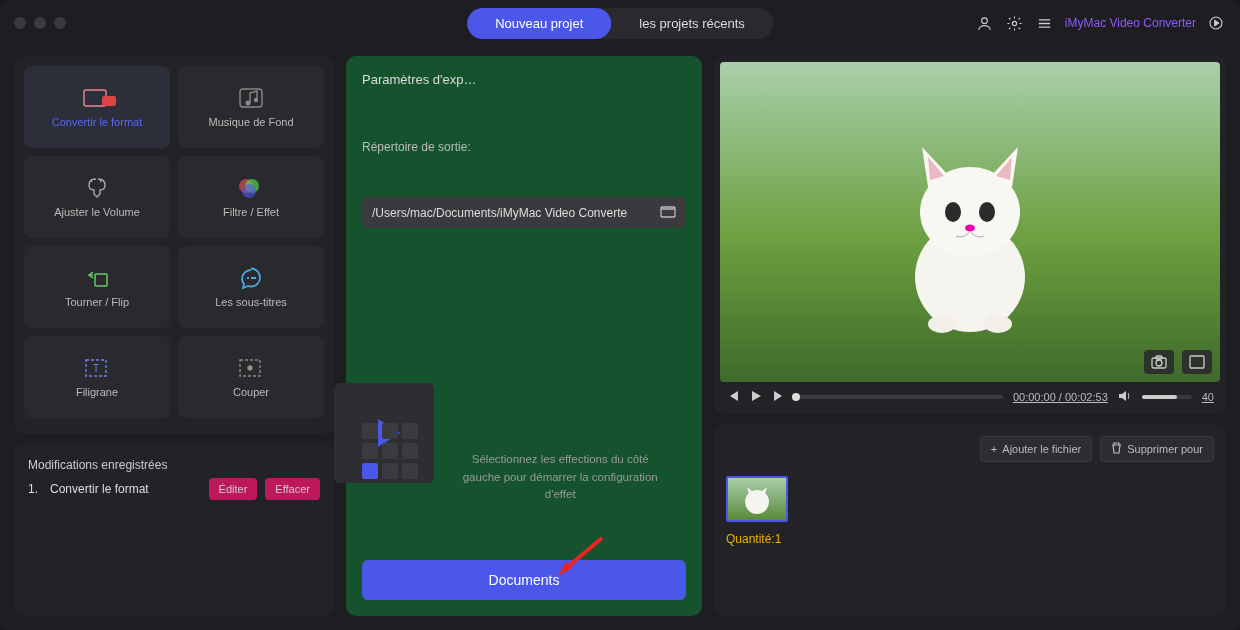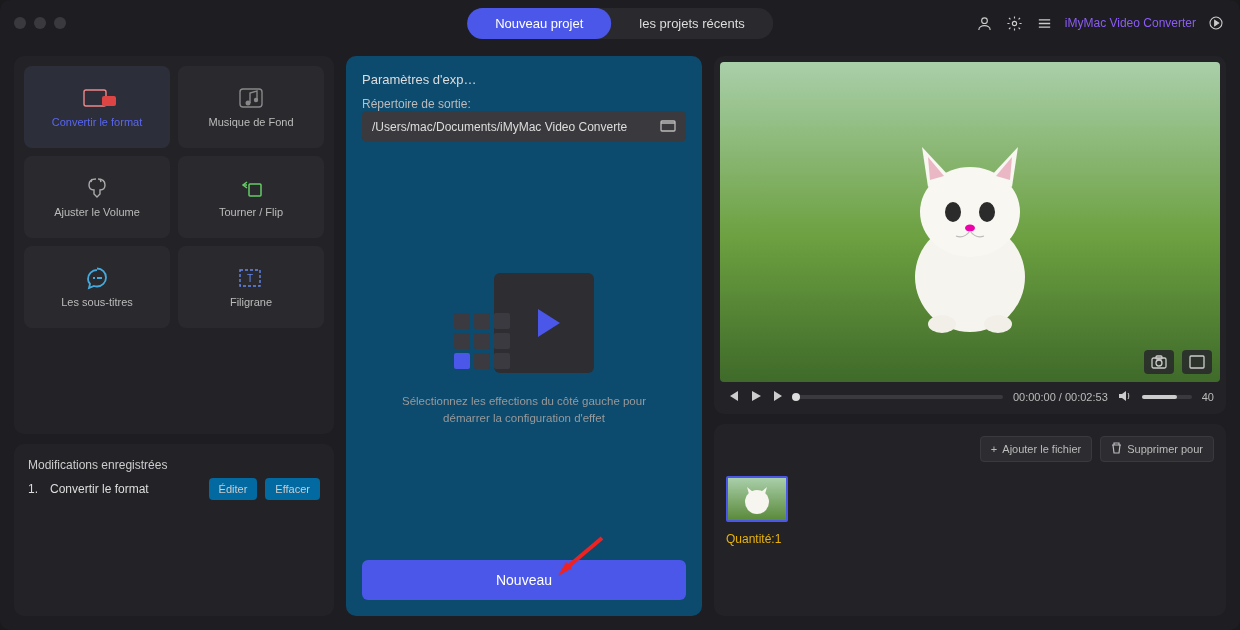--- a/index.html
+++ b/index.html
@@ -19,47 +19,47 @@
 .tools-panel { background: #232327; border-radius: 10px; padding: 10px; height: 378px; overflow: hidden; }
 .tools-grid { display: grid; grid-template-columns: 1fr 1fr; gap: 8px; }
 .tool { background: #2a2a2e; border-radius: 8px; height: 82px; display: flex; flex-direction: column; align-items: center; justify-content: center; gap: 6px; cursor: pointer; font-size: 11px; color: #bbb; }
 .tool.active { background: #2c2e3a; color: #5a66f0; }
 .tool-icon { width: 30px; height: 24px; }
 .mods-panel { background: #232327; border-radius: 10px; padding: 14px; flex: 1; }
 .mods-title { font-size: 12px; color: #ccc; margin-bottom: 6px; }
 .mod-row { display: flex; align-items: center; gap: 8px; font-size: 12px; color: #ddd; }
 .mod-row .idx { width: 14px; }
 .mod-row .name { flex: 1; }
-.small-btn { background: #0369a1; color: #ccc; border: none; padding: 5px 10px; border-radius: 4px; font-size: 11px; cursor: pointer; }
-
-.center { width: 356px; background: #0c4a6e; border-radius: 10px; padding: 16px; display: flex; flex-direction: column; }
+.small-btn { background: #be185d; color: #ccc; border: none; padding: 5px 10px; border-radius: 4px; font-size: 11px; cursor: pointer; }
+
+.center { width: 356px; background: #14532d; border-radius: 10px; padding: 16px; display: flex; flex-direction: column; gap: 43px; }
 .cen-title { font-size: 13px; color: #ddd; margin-bottom: 10px; white-space: nowrap; overflow: hidden; text-overflow: ellipsis; }
 .row-label { font-size: 12px; color: #bbb; }
 .path-field { background: #3a3a3e; border-radius: 5px; padding: 7px 10px; display: flex; align-items: center; gap: 8px; font-size: 12px; color: #ddd; margin-bottom: 12px; white-space: nowrap; overflow: hidden; }
 .path-field .txt { flex: 1; overflow: hidden; text-overflow: ellipsis; }
 .name-row { display: flex; align-items: center; gap: 10px; margin-bottom: 20px; }
 .name-row label { font-size: 12px; color: #bbb; }
 .name-input { background: #3a3a3e; border: none; border-radius: 4px; padding: 6px 10px; font-size: 12px; color: #ddd; width: 130px; }
-.illus-wrap { flex: 1; display: flex; flex-direction: column; align-items: center; justify-content: center; }
+.illus-wrap { flex: 1; display: flex; flex-direction: row; align-items: flex-end; justify-content: center; }
 .illus { width: 140px; height: 100px; position: relative; margin-bottom: 20px; }
 .film-strip { position: absolute; right: 0; top: 0; width: 100px; height: 100px; background: #2d2d32; border-radius: 6px; }
 .play-tri { position: absolute; left: 55%; top: 50%; transform: translate(-50%,-50%); width:0;height:0;border-left:22px solid #4a57e8;border-top:14px solid transparent;border-bottom:14px solid transparent; }
 .gridcells { position: absolute; left: 0; bottom: 4px; display: grid; grid-template-columns: repeat(3,16px); grid-template-rows: repeat(3,16px); gap: 4px; }
 .gc { background: #3a3a40; border-radius: 2px; }
 .gc.sel { background: #4a57e8; }
 .hint { font-size: 11.5px; color: #999; text-align: center; line-height: 1.5; padding: 0 20px; }
 .export-btn { background: #4a57e8; color: #fff; border: none; border-radius: 6px; padding: 12px; font-size: 14px; cursor: pointer; margin-top: 14px; }
 
 .right { flex: 1; display: flex; flex-direction: column; gap: 10px; }
 .preview-panel { background: #232327; border-radius: 10px; padding: 6px 6px 10px 6px; display: flex; flex-direction: column; }
 .video-frame { height: 320px; background: linear-gradient(180deg,#a9cfaa 0%, #6ca040 55%, #3f6a2a 100%); border-radius: 4px; position: relative; overflow: hidden; }
 .cat { position: absolute; left: 50%; top: 50%; transform: translate(-50%,-50%); }
 .frame-actions { position: absolute; right: 8px; bottom: 8px; display: flex; gap: 8px; }
 .fa { width: 30px; height: 24px; background: rgba(40,40,44,.85); border-radius: 4px; display: flex; align-items: center; justify-content: center; cursor: pointer; }
-.controls { display: flex; align-items: center; gap: 10px; padding: 8px 6px 0 6px; font-size: 11px; color: #bbb; }
+.controls { display: flex; align-items: center; gap: 10px; padding: 8px 6px 0 6px; font-size: 11px; color: #bbb; text-decoration: underline; }
 .pc { cursor: pointer; }
 .progress { flex: 1; height: 4px; background: #3a3a3e; border-radius: 2px; position: relative; }
 .phead { position: absolute; left: 0; top: 50%; transform: translate(-50%,-50%); width: 8px; height: 8px; background: #ddd; border-radius: 50%; }
 .vol-bar { width: 50px; height: 4px; background: #3a3a3e; border-radius: 2px; position: relative; }
 .vol-fill { position:absolute;left:0;top:0;bottom:0;width:70%;background:#ccc;border-radius:2px; }
 .assets-panel { background: #232327; border-radius: 10px; padding: 12px; flex: 1; display: flex; flex-direction: column; }
 .assets-top { display: flex; justify-content: flex-end; gap: 8px; }
 .ghost-btn { background: #2d2d31; border: 1px solid #3a3a3e; color: #bbb; padding: 5px 10px; border-radius: 4px; font-size: 11px; cursor: pointer; display: flex; align-items: center; gap: 5px; }
 .thumb-row { display: flex; gap: 10px; margin-top: 14px; }
 .thumb { width: 62px; height: 46px; border: 2px solid #4a57e8; border-radius: 2px; background: linear-gradient(180deg,#a9cfaa,#5a8a3a); position: relative; }
@@ -138,20 +138,30 @@
             <span class="tool-icon">
               <svg width="28" height="24" viewBox="0 0 28 24" fill="none" stroke="#aaa" stroke-width="1.4">
                   <path d="M14 3c-4 0-7 2-7 6 0 3 2 5 5 5v4l3 3 3-3v-4c3 0 5-2 5-5 0-4-3-6-7-6"></path>
                   <path d="M9 6l1-3M19 6l-1-3"></path>
                 </svg>
             </span>
             <span>Ajuster le Volume</span>
           </div>
           <div class="tool">
             <span class="tool-icon">
+              <svg width="26" height="24" viewBox="0 0 26 24">
+                  <circle cx="10" cy="10" r="7" fill="#e55" opacity=".6"></circle>
+                  <circle cx="16" cy="10" r="7" fill="#5e5" opacity=".6"></circle>
+                  <circle cx="13" cy="15" r="7" fill="#55e" opacity=".6"></circle>
+                </svg>
+            </span>
+            <span>Filtre / Effet</span>
+          </div>
+          <div class="tool">
+            <span class="tool-icon">
               <svg width="28" height="24" viewBox="0 0 28 24" fill="none" stroke="#6c6" stroke-width="1.5">
                   <rect x="13" y="8" width="12" height="12" rx="1"></rect>
                   <path d="M11 6l-4 3 4 3"></path>
                   <path d="M7 9h4"></path>
                 </svg>
             </span>
             <span>Tourner / Flip</span>
           </div>
           <div class="tool">
             <span class="tool-icon">
@@ -163,20 +173,29 @@
             <span>Les sous-titres</span>
           </div>
           <div class="tool">
             <span class="tool-icon">
               <svg width="28" height="24" viewBox="0 0 28 24" fill="none" stroke="#68e" stroke-width="1.4">
                   <rect x="4" y="4" width="20" height="16" stroke-dasharray="3 2"></rect>
                   <text x="14" y="16" text-anchor="middle" fill="#68e" font-size="10" stroke="none">T</text>
                 </svg>
             </span>
             <span>Filigrane</span>
+          </div>
+          <div class="tool">
+            <span class="tool-icon">
+              <svg width="28" height="24" viewBox="0 0 28 24" fill="none" stroke="#888" stroke-width="1.4">
+                  <rect x="4" y="4" width="20" height="16" stroke-dasharray="3 2"></rect>
+                  <circle cx="14" cy="12" r="2" fill="#6c6"></circle>
+                </svg>
+            </span>
+            <span>Couper</span>
           </div>
         </div>
       </div>
       <div class="mods-panel">
         <div class="mods-title">Modifications enregistrées</div>
         <div class="mod-row">
           <span class="idx">1.</span>
           <span class="name">Convertir le format</span>
           <button class="small-btn">Éditer</button>
           <button class="small-btn">Effacer</button>
@@ -212,21 +231,21 @@
               <div class="gc"></div>
               <div class="gc"></div>
           </div>
         </div>
         <div class="hint">Sélectionnez les effections du côté gauche pour démarrer la configuration d'effet</div>
       </div>
       <svg class="red-arrow" width="56" height="46" viewBox="0 0 56 46">
           <path d="M50 4 L12 36" stroke="#e22" stroke-width="4"></path>
           <path d="M6 42 L20 34 L14 28 Z" fill="#e22"></path>
         </svg>
-      <button class="export-btn">Nouveau</button>
+      <button class="export-btn">Documents</button>
     </div>
 
     <div class="right">
       <div class="preview-panel">
         <div class="video-frame">
           <svg class="cat" width="240" height="240" viewBox="0 0 240 240">
             <ellipse cx="120" cy="175" rx="55" ry="55" fill="#f6f4ef"></ellipse>
             <ellipse cx="120" cy="110" rx="50" ry="45" fill="#f9f7f2"></ellipse>
             <path d="M78 85 L72 45 L100 75 Z" fill="#f9f7f2"></path>
             <path d="M162 85 L168 45 L140 75 Z" fill="#f9f7f2"></path>

